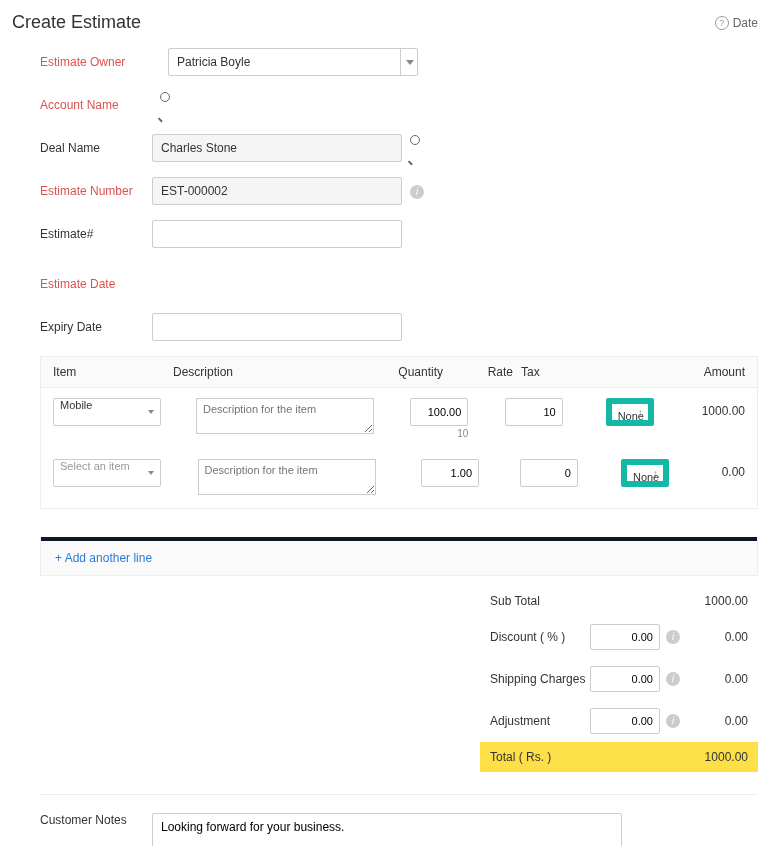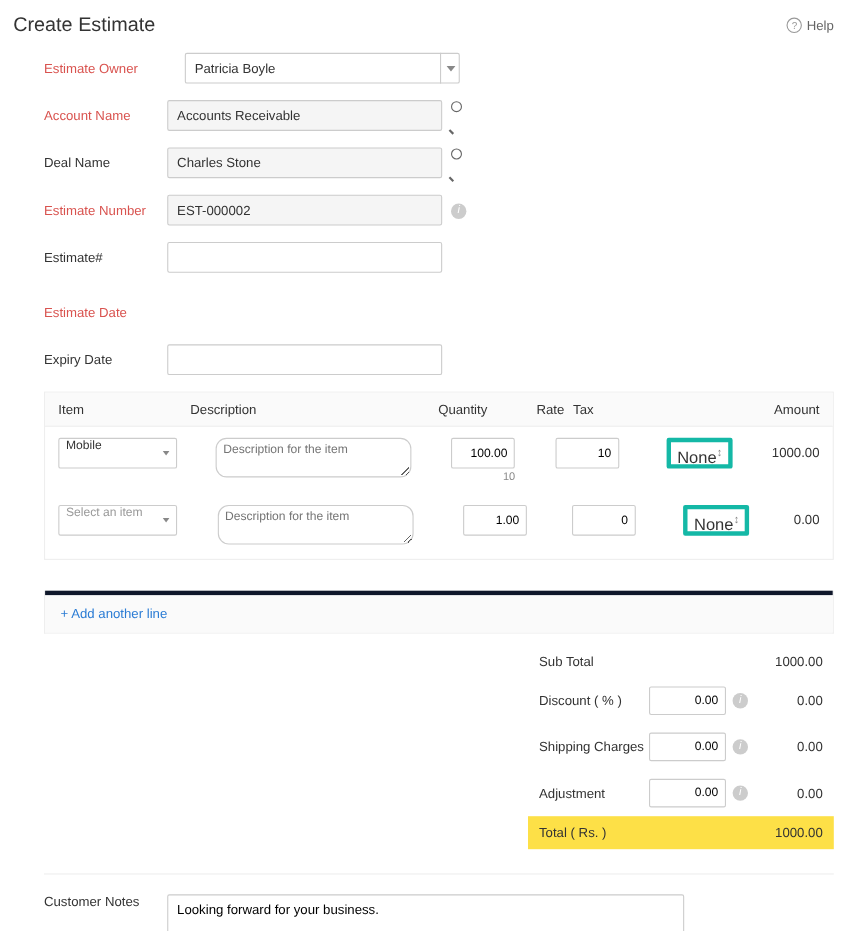--- a/index.html
+++ b/index.html
@@ -26,23 +26,23 @@
 .line-header { display: flex; background: #fafafa; border-bottom: 1px solid #eee; padding: 8px 12px; font-size: 12px; color: #333; }
 .col-item { width: 120px; }
 .col-desc { width: 200px; }
 .col-qty { width: 70px; text-align: right; }
 .col-rate { width: 70px; text-align: right; }
 .col-tax { width: 80px; padding-left: 8px; }
 .col-amt { flex: 1; text-align: right; }
 .line-row { display: flex; padding: 10px 12px; align-items: flex-start; gap: 35px; }
 .item-select { width: 108px; height: 28px; border: 1px solid #ccc; border-radius: 2px; padding: 0 6px; font-size: 11px; background: #fff; position: relative; }
 .item-select.placeholder { color: #999; }
-.desc-ta { width: 178px; height: 36px; border: 1px solid #ccc; border-radius: 10px; padding: 4px 6px; font-size: 11px; resize: both; font-family: inherit; }
+.desc-ta { width: 178px; height: 36px; border: 1px solid #ccc; border-radius: 0; padding: 4px 6px; font-size: 11px; resize: both; font-family: inherit; }
 .num-input { width: 58px; height: 28px; border: 1px solid #ccc; border-radius: 2px; text-align: right; padding: 0 6px; font-size: 11px; }
-.tax-select { width: 60px; height: 28px; border: 4px solid #14b8a6; border-radius: 2px; padding: 0 6px; font-size: 15px; background: #fff; }
+.tax-select { width: 48px; height: 28px; border: 6px solid #14b8a6; border-radius: 2px; padding: 0 6px; font-size: 11px; background: #fff; }
 .sub-label { font-size: 10px; color: #888; text-align: right; margin-top: 2px; }
 .add-line { padding: 10px 14px; background: #fafafa; border-top: 4px solid #0f172a; }
 .add-line a { color: #2b7cd4; font-size: 12px; text-decoration: none; }
 .totals { margin-top: 10px; margin-left: auto; width: 278px; }
 .totals-row { display: flex; align-items: center; padding: 8px 10px; font-size: 12px; }
 .totals-row .tlabel { width: 100px; }
 .totals-row .tinput { width: 70px; height: 26px; border: 1px solid #ccc; border-radius: 2px; text-align: right; padding: 0 6px; font-size: 11px; }
 .totals-row .tinfo { margin: 0 6px; }
 .totals-row .tval { flex: 1; text-align: right; }
 .totals-row.total-final { background: #fde047; font-size: 12px; justify-content: center; }
@@ -57,36 +57,35 @@
 .tax-caret::after { content: "\2195"; position: absolute; right: 5px; top: 50%; transform: translateY(-50%); color: #888; font-size: 10px; }
 </style>
 </head>
 <body>
 
 <div class="container">
   <div class="header">
     <h1 class="page-title">Create Estimate</h1>
     <div class="help-link">
       <span class="help-icon">?</span>
-      <span>Help</span>
+      <span>Date</span>
     </div>
   </div>
 
   <div class="form-area">
     <div class="form-row">
       <div class="form-label required">Estimate Owner</div>
       <div class="select-wrap">
         <input class="form-control w-250" readonly="" value="Patricia Boyle" style="">
         <div class="caret"></div>
       </div>
     </div>
 
     <div class="form-row">
       <div class="form-label required">Account Name</div>
-      <input class="form-control w-250 readonly" value="Accounts Receivable" style="">
       <span class="icon-after"><span class="search-icon"></span></span>
     </div>
 
     <div class="form-row">
       <div class="form-label">Deal Name</div>
       <input class="form-control w-250 readonly" value="Charles Stone" style="">
       <span class="icon-after"><span class="search-icon"></span></span>
     </div>
 
     <div class="form-row">

